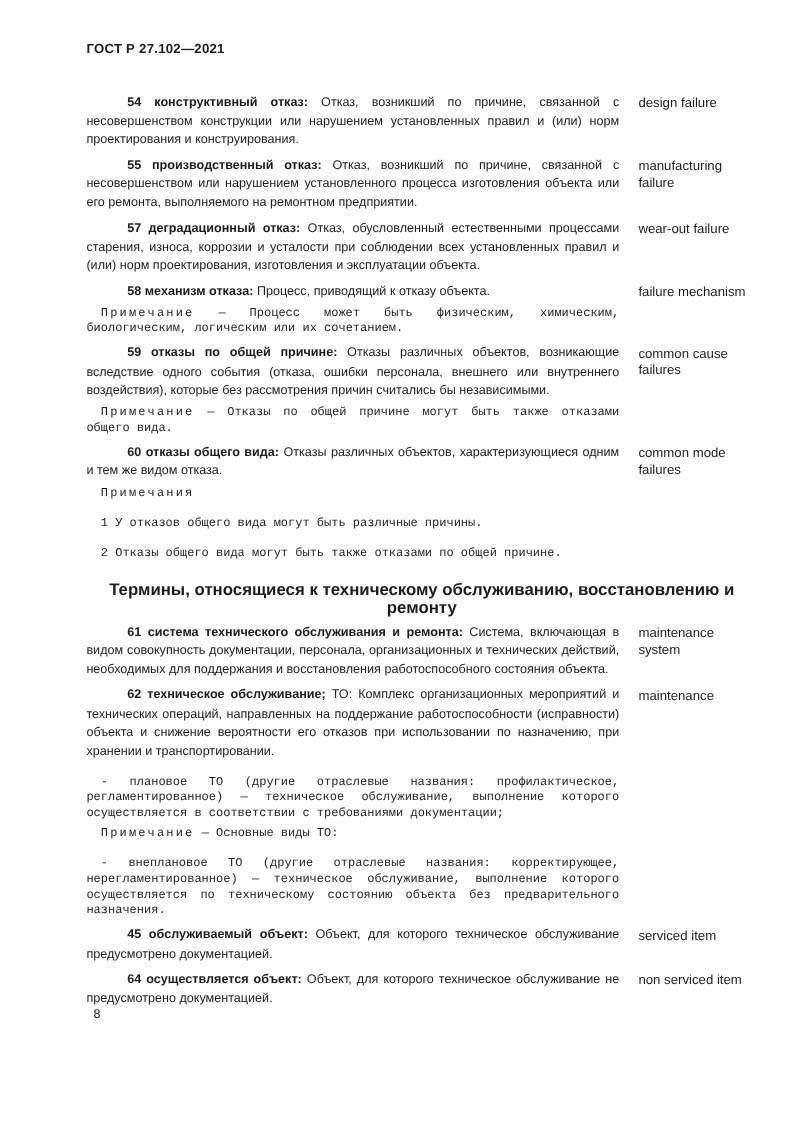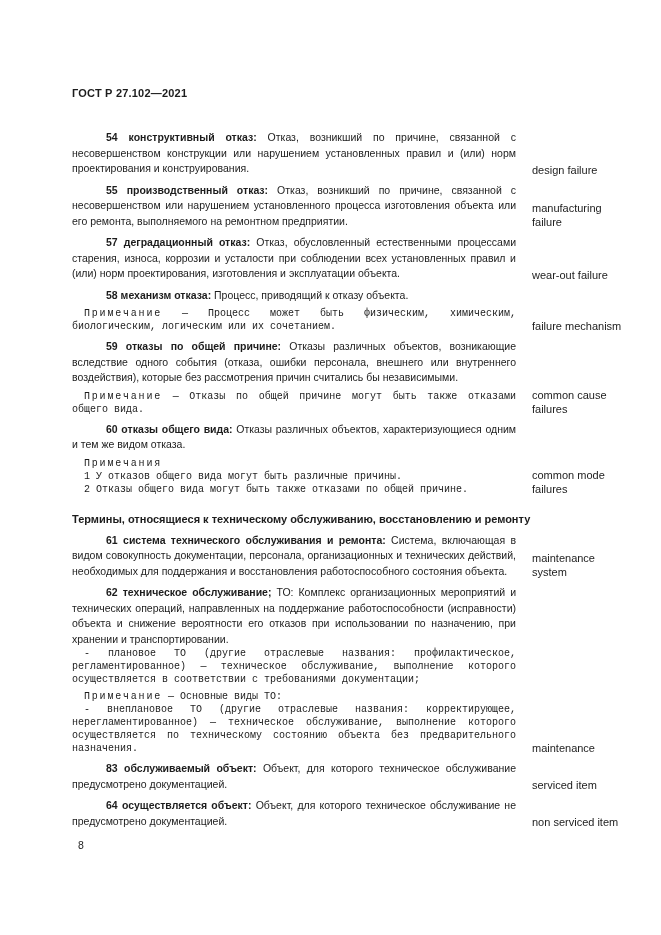--- a/index.html
+++ b/index.html
@@ -8,32 +8,32 @@
     background: #ffffff;
     color: #1c1c1c;
     font-family: "Liberation Sans", "DejaVu Sans", sans-serif;
     position: relative;
     overflow: hidden;
   }
   .page {
     position: absolute;
     top: 0; left: 0;
     width: 661px; height: 935px;
-    padding: 87px 30px 0 72px;
+    padding: 35px 30px 0 72px;
   }
   .doc-header {
     font-size: 11px;
     font-weight: bold;
     letter-spacing: 0.2px;
     margin-bottom: 31px;
   }
   .content { width: 559px; }
   .term-row {
     display: flex;
-    align-items: flex-end;
+    align-items: flex-start;
     margin-top: 6px;
   }
   .term-row:first-of-type { margin-top: 0; }
   .ru-col { width: 444px; }
   .en-col {
     width: 99px;
     margin-left: 16px;
     font-size: 11px;
     line-height: 14px;
     padding-top: 1px;
@@ -48,25 +48,26 @@
   .b { font-weight: bold; }
   .note {
     font-size: 10px;
     line-height: 13px;
     text-align: justify;
     text-indent: 12px;
     margin-top: 4px;
     hyphens: auto;
     font-family: Liberation Mono, monospace;
   }
-  .note.tight { margin-top: 0; }
+  .note.tight { margin-top: 12px; }
   .note-label { letter-spacing: 1.8px; }
   .section-heading {
-    font-size: 11px;
+    font-size: 14px;
     font-weight: bold;
+    text-align: center;
     margin-top: 16px;
     margin-bottom: 5px;
     line-height: 15px;
   }
   .page-number {
     position: absolute;
     left: 78px;
     top: 839px;
     font-size: 10.5px;
   }
@@ -185,21 +186,21 @@
           <span>— Основные виды ТО:</span>
         </p>
         <p class="note tight">- внеплановое ТО (другие отраслевые названия: корректирующее, нерегламентированное) — техническое обслуживание, выполнение которого осуществляется по техническому состоянию объекта без предварительного назначения.</p>
       </div>
       <div class="en-col">maintenance</div>
     </div>
 
     <div class="term-row">
       <div class="ru-col">
         <p class="para">
-          <span class="b">83</span>
+          <span class="b">45</span>
           <span class="b">обслуживаемый объект:</span>
           <span>Объект, для которого техническое обслуживание предусмотрено документацией.</span>
         </p>
       </div>
       <div class="en-col">serviced item</div>
     </div>
 
     <div class="term-row">
       <div class="ru-col">
         <p class="para">

